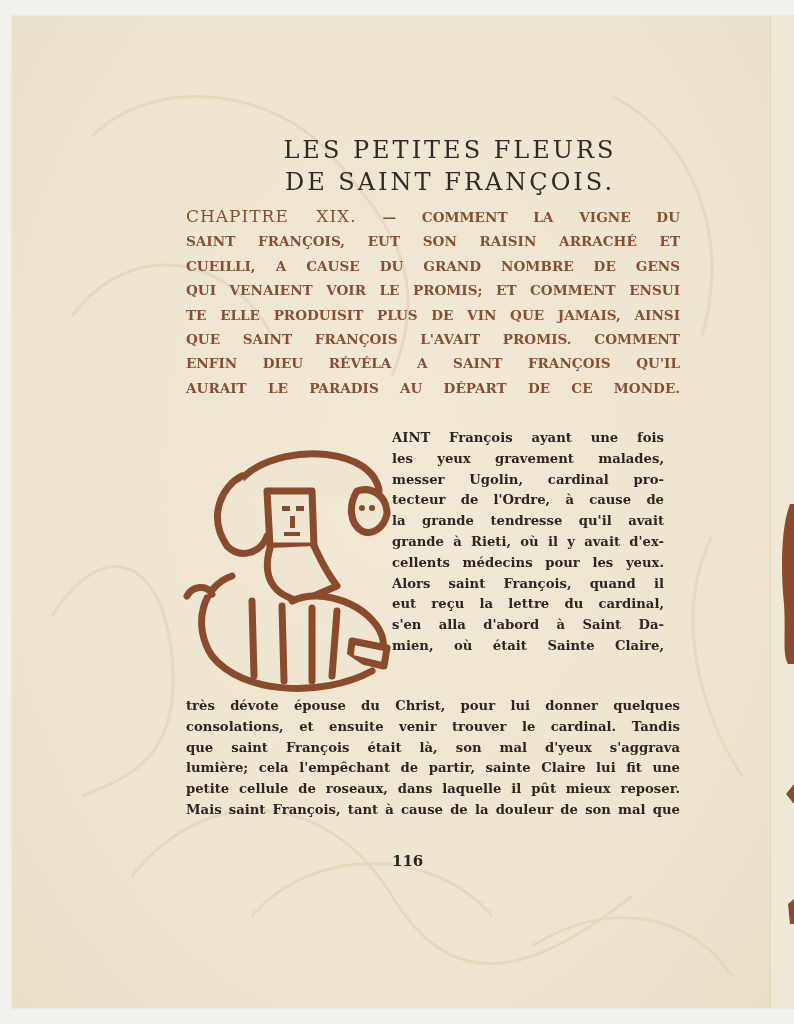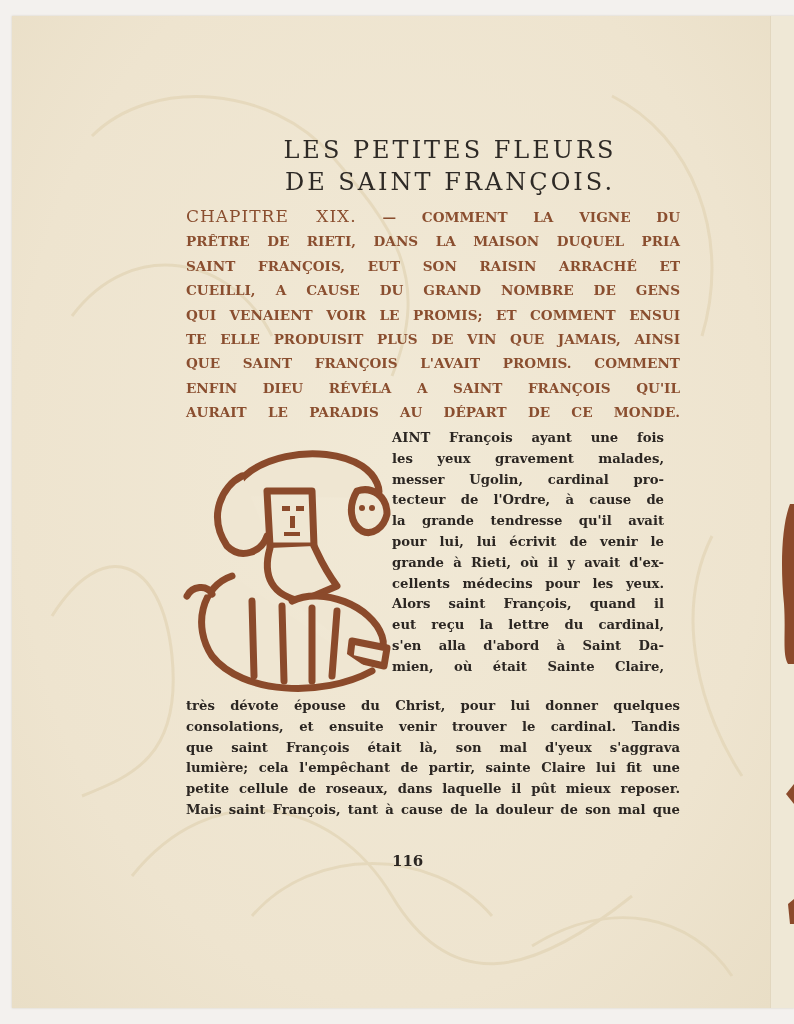--- a/index.html
+++ b/index.html
@@ -79,21 +79,20 @@
       </g>
     </svg>
 
     <div class="title">
       <div>LES PETITES FLEURS</div>
       <div>DE SAINT FRANÇOIS.</div>
     </div>
 
     <div class="chapter">
       <span class="line first"><span class="big">CHAPITRE XIX.</span><span> — COMMENT LA VIGNE DU</span></span>
-      <span class="line">PRÊTRE DE RIETI, DANS LA MAISON DUQUEL PRIA</span>
       <span class="line">SAINT FRANÇOIS, EUT SON RAISIN ARRACHÉ ET</span>
       <span class="line">CUEILLI, A CAUSE DU GRAND NOMBRE DE GENS</span>
       <span class="line">QUI VENAIENT VOIR LE PROMIS; ET COMMENT ENSUI</span>
       <span class="line">TE ELLE PRODUISIT PLUS DE VIN QUE JAMAIS, AINSI</span>
       <span class="line">QUE SAINT FRANÇOIS L'AVAIT PROMIS. COMMENT</span>
       <span class="line">ENFIN DIEU RÉVÉLA A SAINT FRANÇOIS QU'IL</span>
       <span class="line">AURAIT LE PARADIS AU DÉPART DE CE MONDE.</span>
     </div>
 
     <svg class="dropcap" viewBox="0 0 236 264">
@@ -121,21 +120,20 @@
           <circle cx="200" cy="72" r="3"></circle>
       </g>
     </svg>
 
     <div class="body-text right-col">
       <span class="line">AINT François ayant une fois</span>
       <span class="line">les yeux gravement malades,</span>
       <span class="line">messer Ugolin, cardinal pro-</span>
       <span class="line">tecteur de l'Ordre, à cause de</span>
       <span class="line">la grande tendresse qu'il avait</span>
-      <span class="line">pour lui, lui écrivit de venir le</span>
       <span class="line">grande à Rieti, où il y avait d'ex-</span>
       <span class="line">cellents médecins pour les yeux.</span>
       <span class="line">Alors saint François, quand il</span>
       <span class="line">eut reçu la lettre du cardinal,</span>
       <span class="line">s'en alla d'abord à Saint Da-</span>
       <span class="line">mien, où était Sainte Claire,</span>
     </div>
 
     <div class="body-text full-col">
       <span class="line">très dévote épouse du Christ, pour lui donner quelques</span>

